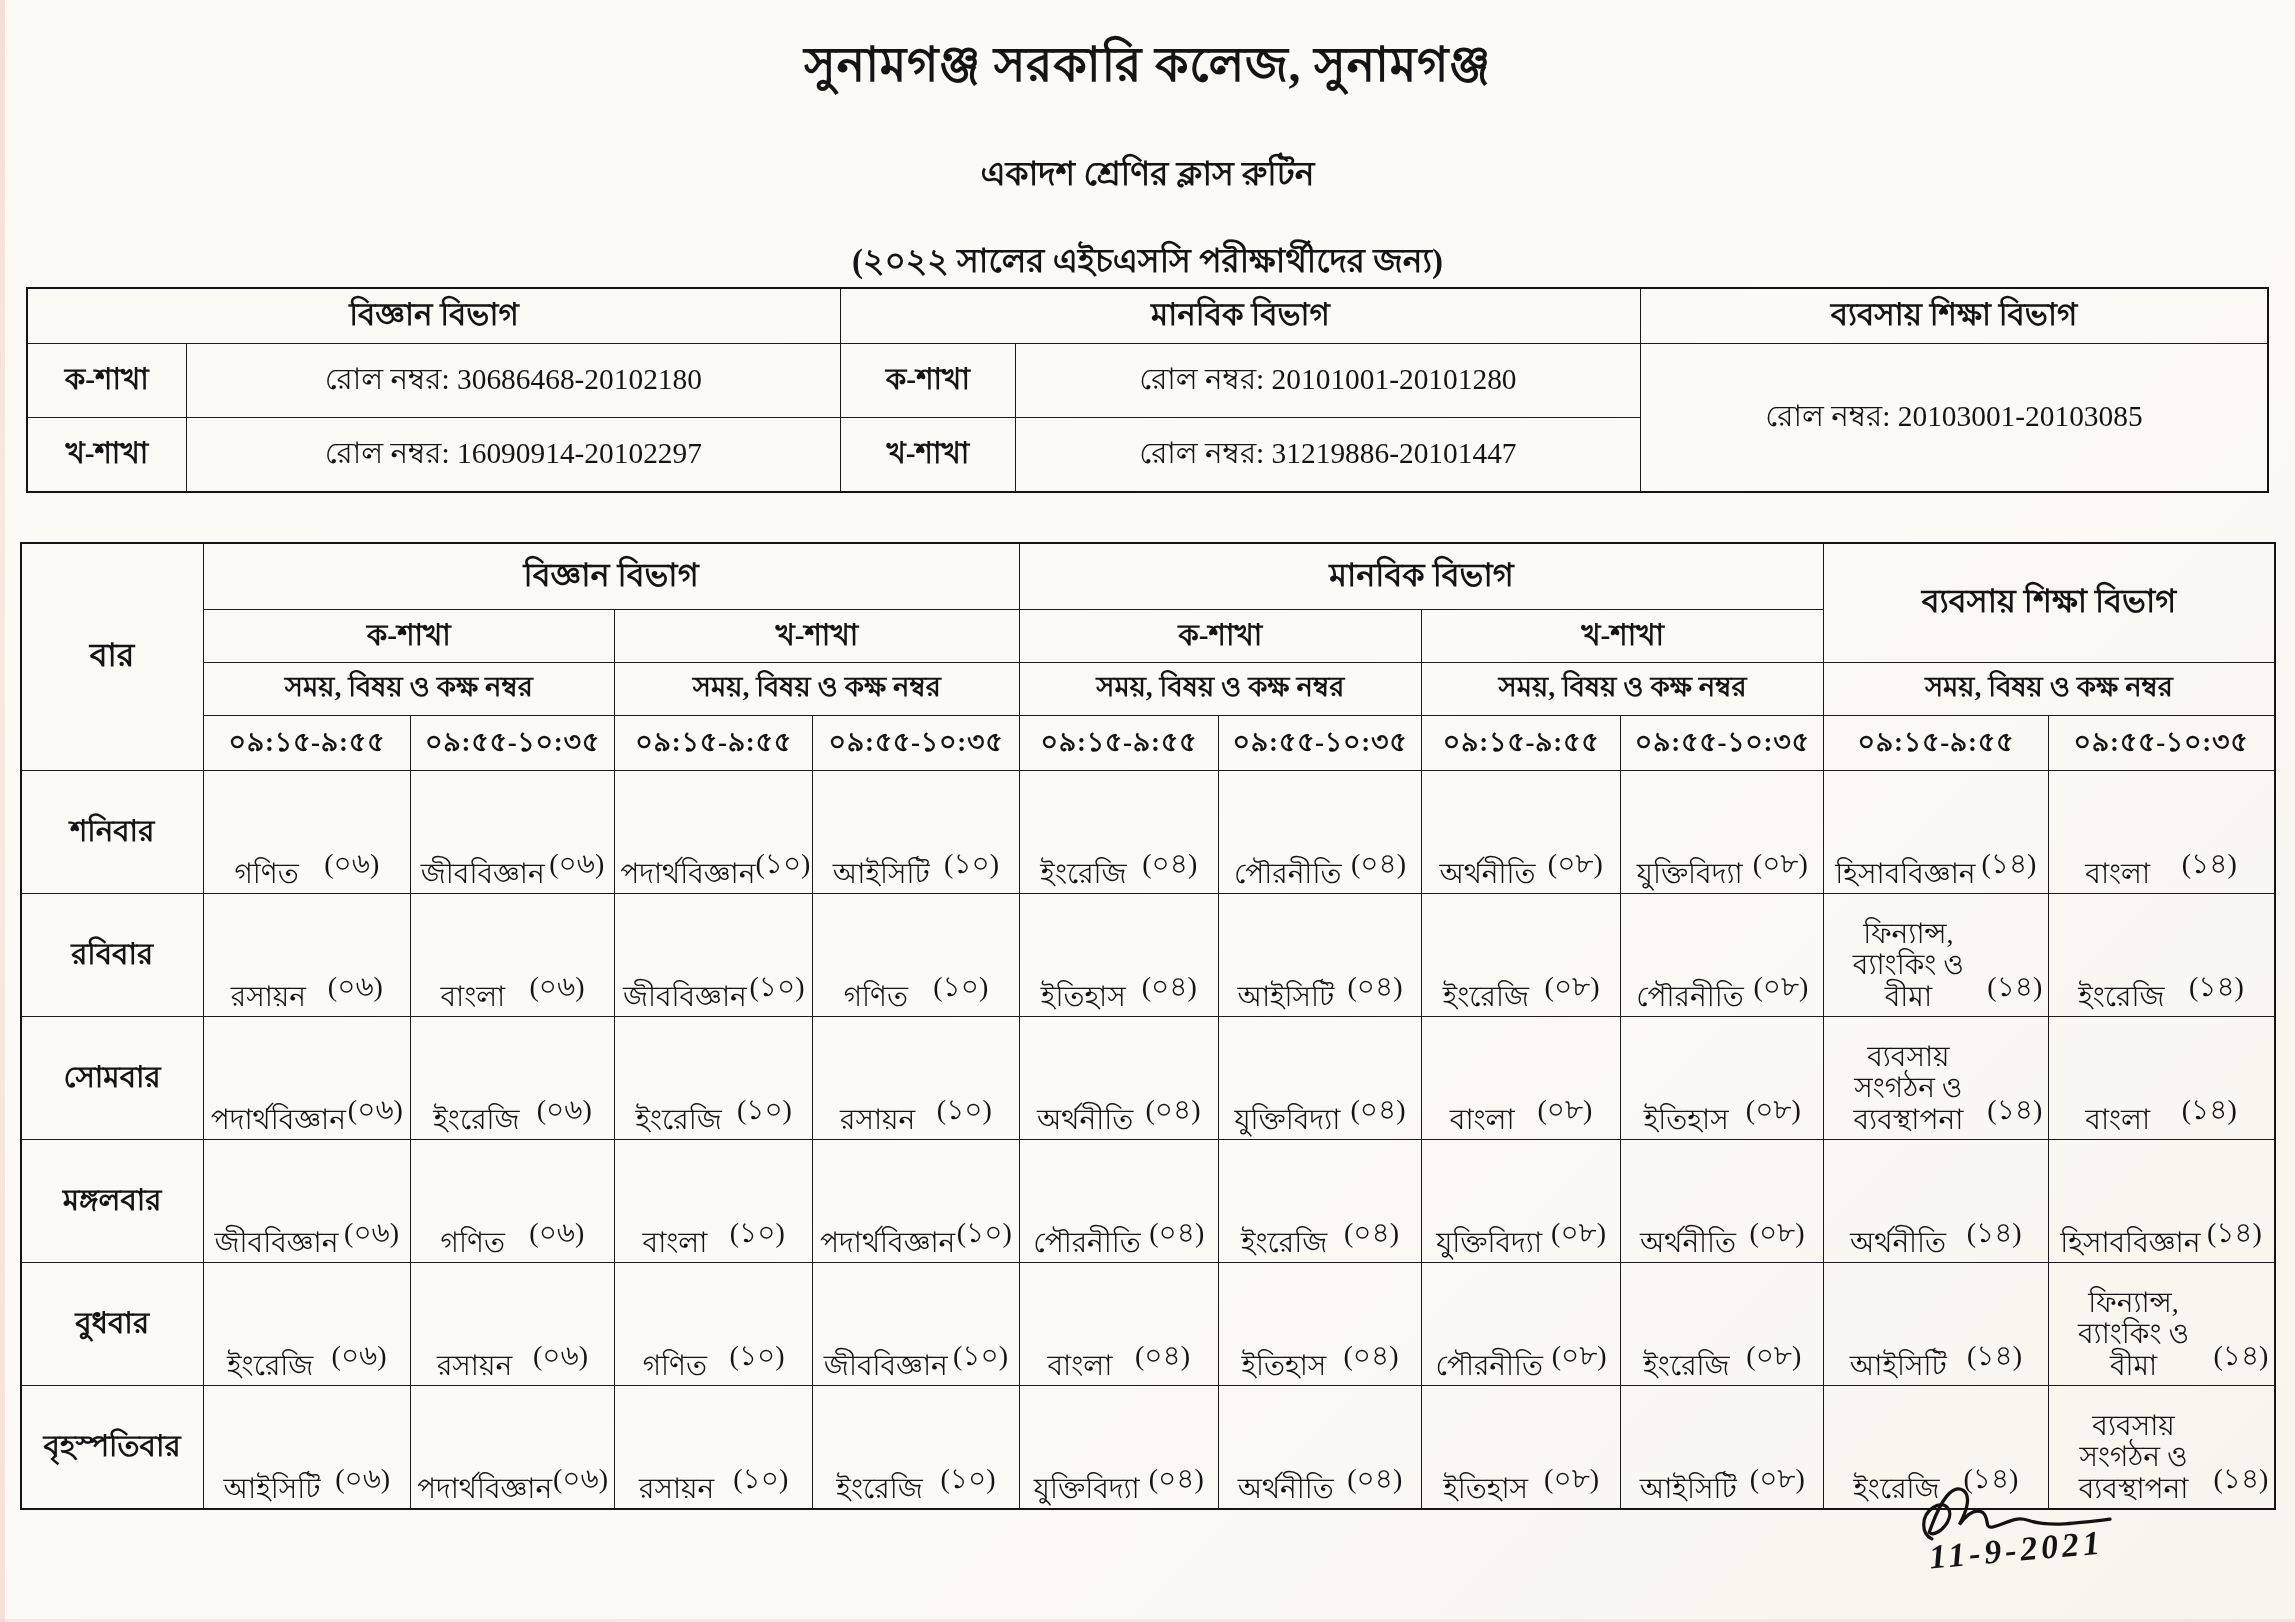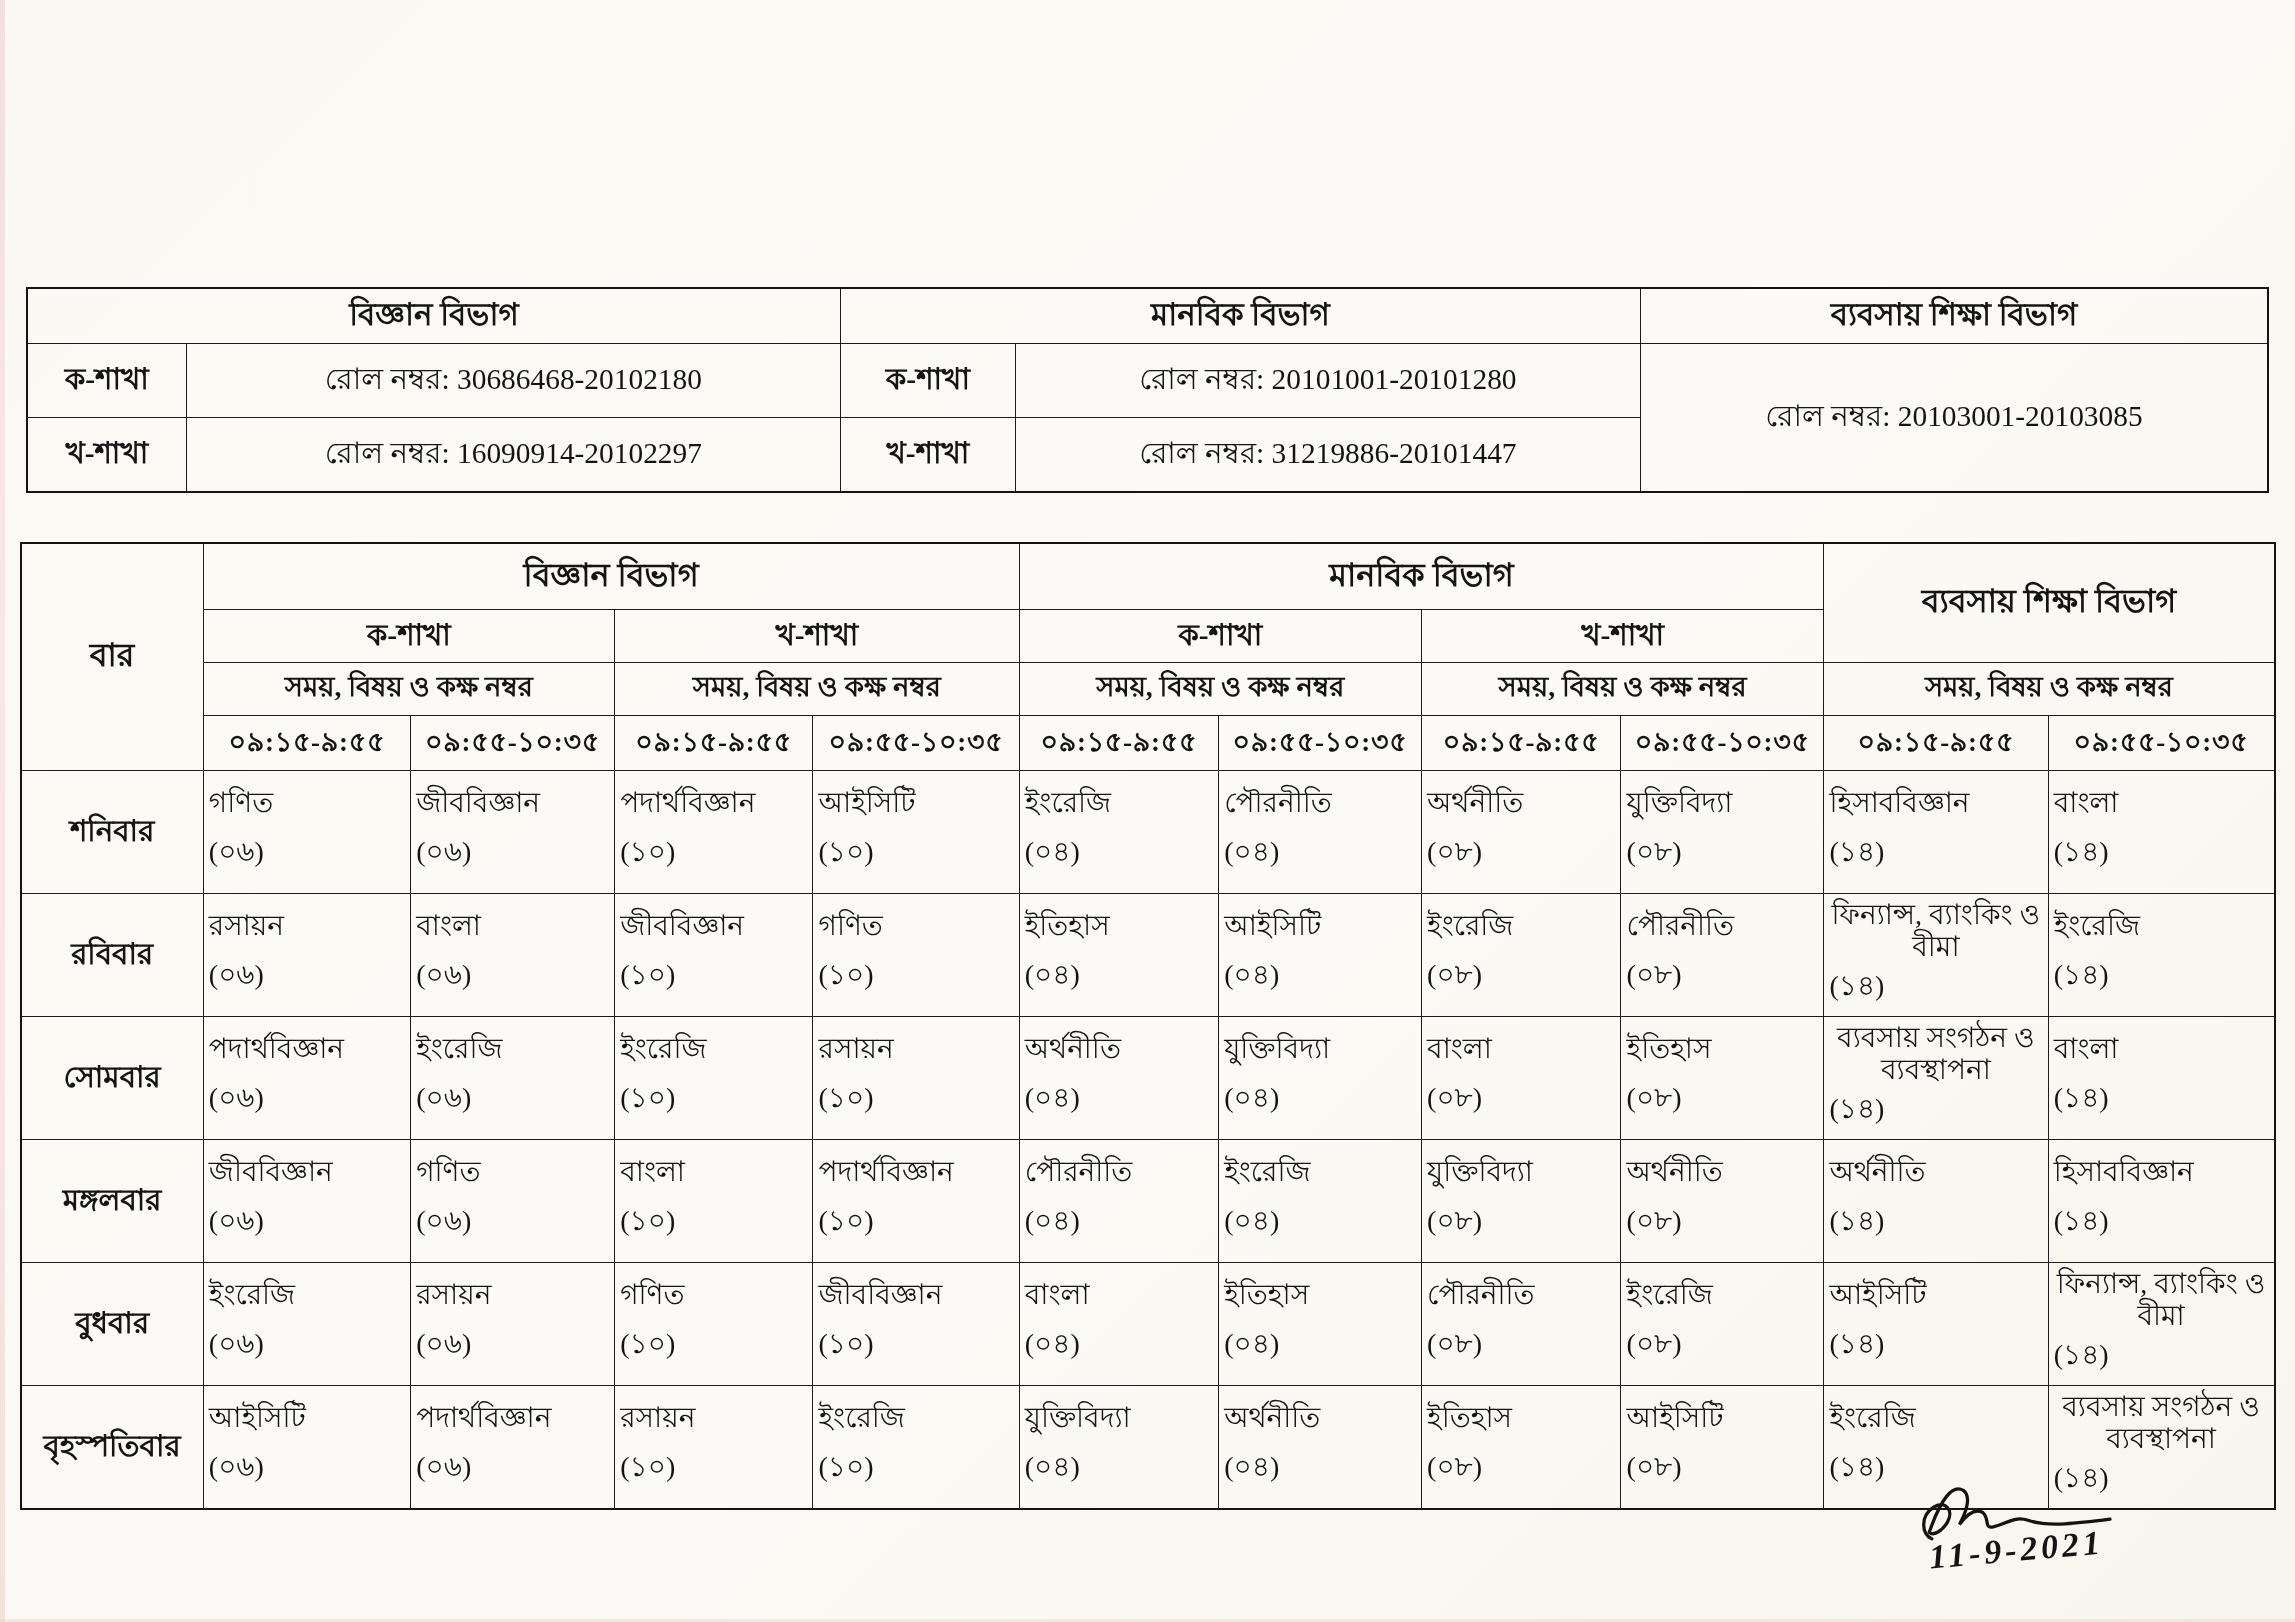--- a/index.html
+++ b/index.html
@@ -35,21 +35,21 @@
   
   .routine-table{position:absolute;left:19.6px;top:542px;width:2256px;}
   .routine-table thead th{font-weight:600;}
   .rt-div{height:65px;font-size:32px;}
   .rt-sec{height:52px;font-size:29.4px;}
   .rt-col{height:52px;font-size:27.5px;}
   .rt-time{height:54px;font-size:27px;letter-spacing:0.7px;}
   .routine-table tbody td{height:122px;}
   .day-cell{font-size:29.4px;font-weight:600;margin-top:40px;}
   .period-cell{vertical-align:top;}
-  .cell-inner{display:flex;flex-direction:column;justify-content:space-evenly;align-items:flex-start;height:122px;padding:3.9px 5.2px;box-sizing:border-box;}
+  .cell-inner{display:flex;justify-content:space-evenly;align-items:flex-end;height:122px;padding:3.9px 5.2px;box-sizing:border-box;}
   .subj{font-size:28px;line-height:1.12;}
   .room{font-size:28px;}
 
   
   .signature{position:absolute;left:1907px;top:1476px;width:275px;height:131px;}
   .signature svg{position:absolute;left:0;top:0;}
   .sig-date{
     position:absolute;left:22px;top:55px;
     font-size:34px;font-style:italic;font-weight:600;
     transform:rotate(-5deg);
@@ -59,20 +59,25 @@
   .scan-edge-left{position:absolute;left:0;top:0;width:4.6px;height:100%;background:linear-gradient(to bottom,#efc9c4,#f3ddd5 40%,#efcdc5);opacity:.55;}
   .scan-edge-bottom{position:absolute;left:0;bottom:0;width:100%;height:3.9px;background:#e9d6cd;opacity:.45;}
 </style>
 </head>
 <body>
 
 <div class="page">
   <div class="scan-edge-left"></div>
   <div class="scan-edge-bottom"></div>
 
+  <div class="title-block">
+    <div class="college-title">সুনামগঞ্জ সরকারি কলেজ, সুনামগঞ্জ</div>
+    <div class="routine-title">একাদশ শ্রেণির ক্লাস রুটিন</div>
+    <div class="routine-note">(২০২২ সালের এইচএসসি পরীক্ষার্থীদের জন্য)</div>
+  </div>
 
   <table class="roll-table">
     <colgroup>
       <col style="width:7.1%">
         <col style="width:29.2%">
       <col style="width:7.8%">
         <col style="width:27.9%">
       <col style="width:28.0%">
     </colgroup>
     <thead>

